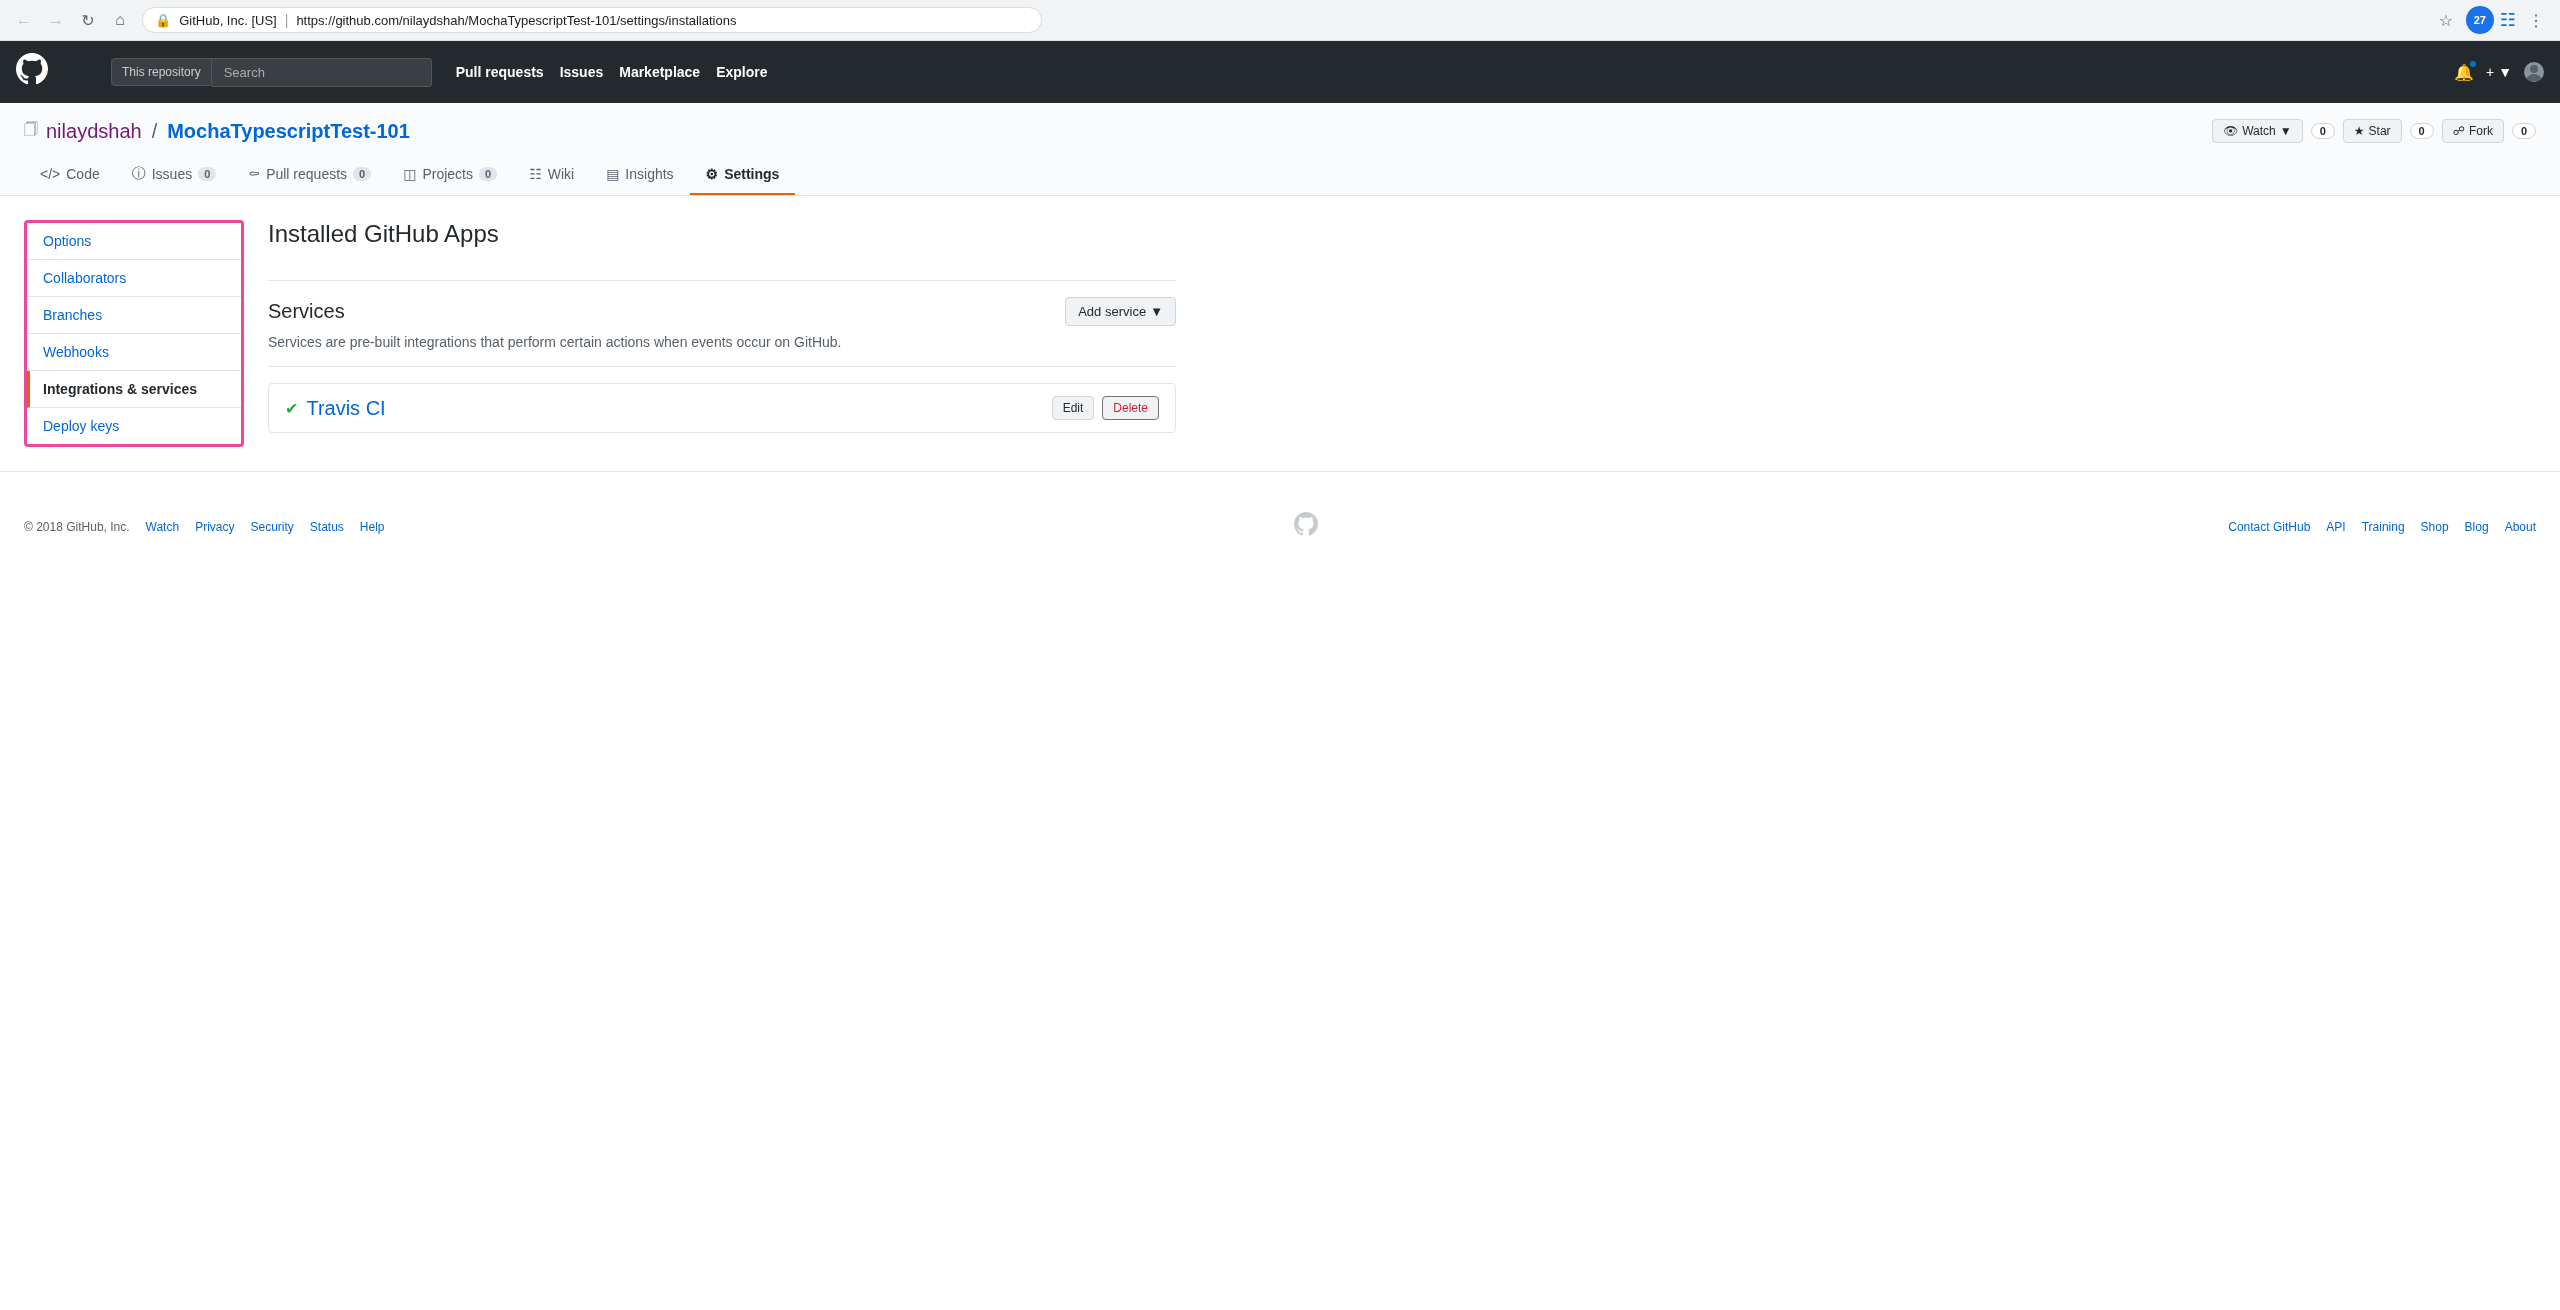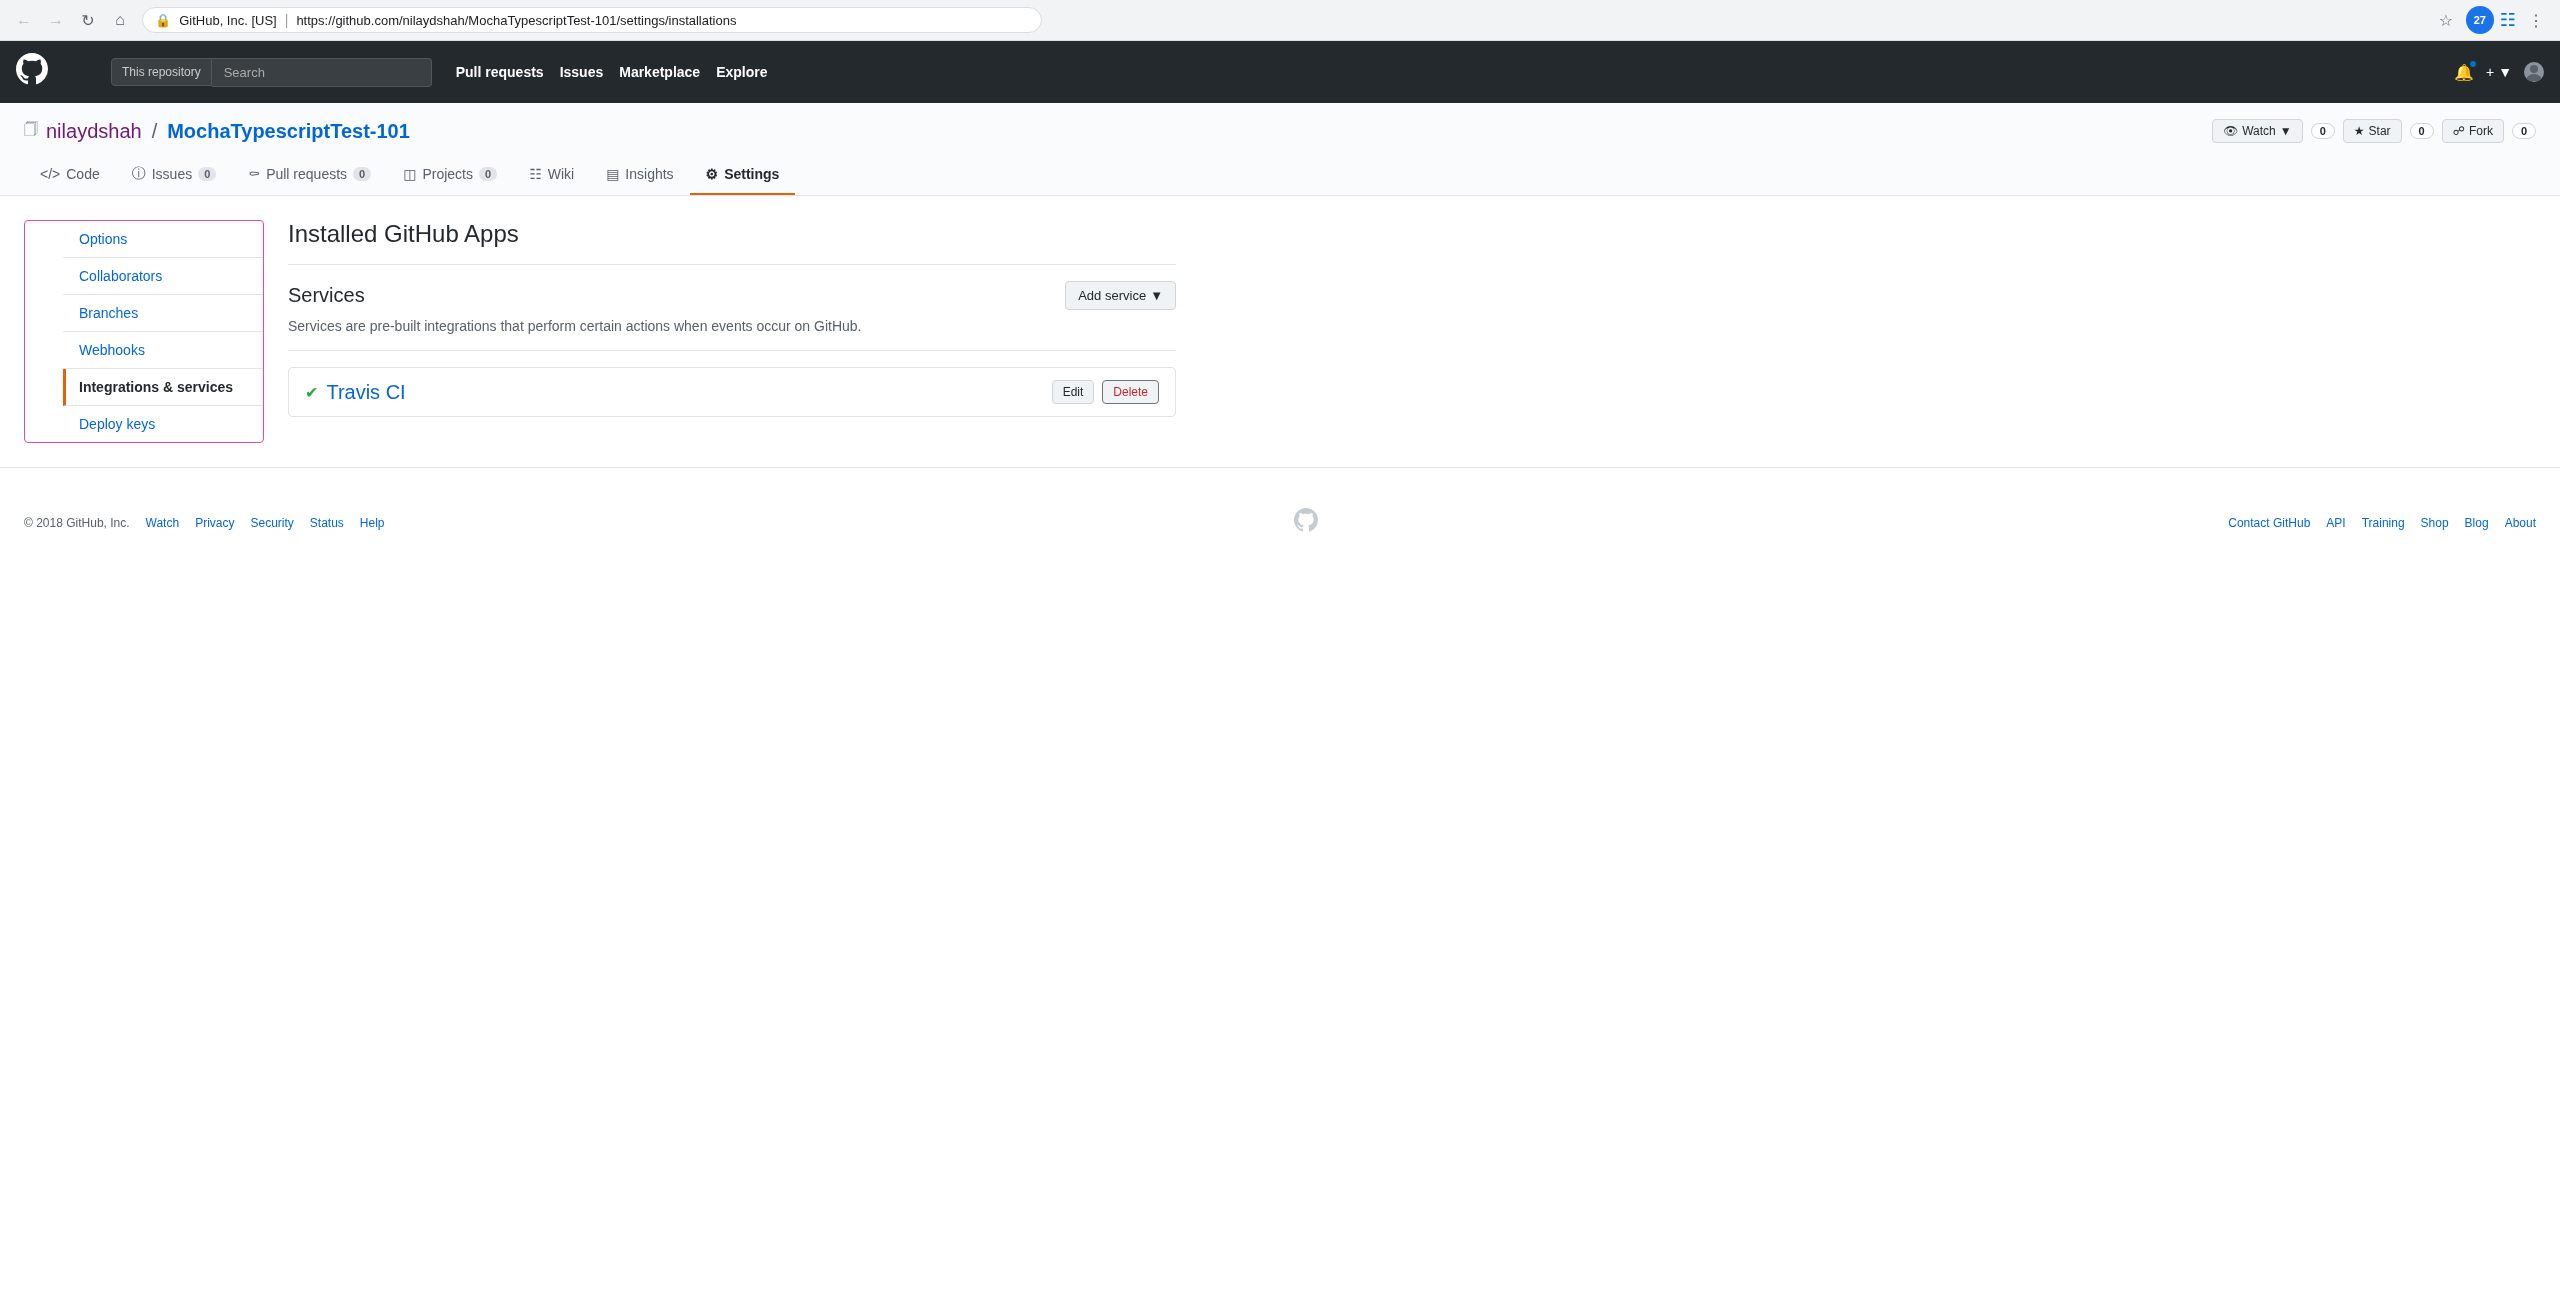--- a/index.html
+++ b/index.html
@@ -118,43 +118,43 @@
     
     .main-content {
       display: flex;
       padding: 24px;
       gap: 24px;
       max-width: 1200px;
     }
 
     
     .settings-sidebar {
-      width: 240px; flex-shrink: 0;
-      border: 1px solid #ec4899; border-radius: 4px;
-      overflow: hidden; height: fit-content; padding-left: 38px;
+      width: 220px; flex-shrink: 0;
+      border: 3px solid #ec4899; border-radius: 4px;
+      overflow: hidden; height: fit-content;
     }
     .sidebar-item {
       display: block; padding: 10px 16px;
       text-decoration: none; color: #0366d6; font-size: 14px;
       border-bottom: 1px solid #e1e4e8;
       cursor: pointer;
     }
     .sidebar-item:last-child { border-bottom: none; }
     .sidebar-item.active {
       color: #24292e; font-weight: 600;
       border-left: 3px solid #e36209;
       padding-left: 13px;
       background: #fff;
     }
 
     
     .settings-content { flex: 1; }
     .settings-section-title {
       font-size: 24px; font-weight: 400; color: #24292e;
-      padding-bottom: 16px; margin-bottom: 16px;
+      padding-bottom: 32px; margin-bottom: 16px;
       border-bottom: 1px solid #e1e4e8;
     }
     .settings-description { color: #586069; font-size: 14px; margin-bottom: 24px; }
     .services-header {
       display: flex; align-items: center; justify-content: space-between;
       margin-bottom: 8px;
     }
     .services-title { font-size: 20px; font-weight: 400; color: #24292e; }
     .add-service-btn {
       display: flex; align-items: center; gap: 4px;

